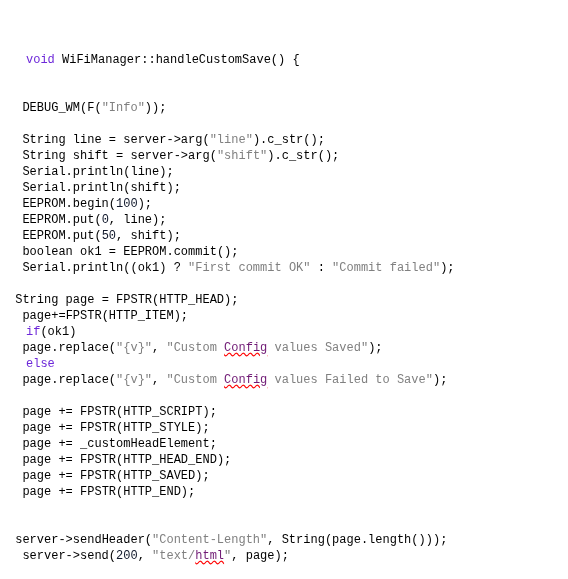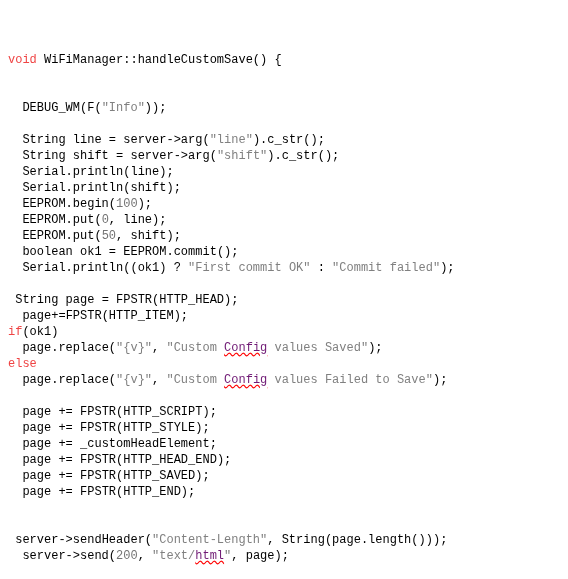--- a/index.html
+++ b/index.html
@@ -7,25 +7,25 @@
     padding: 4px 8px;
     font-family: "Courier New", Consolas, monospace;
     font-size: 12px;
     line-height: 16px;
     background: #ffffff;
     color: #808080;
     white-space: pre;
     width: 568px;
     box-sizing: border-box;
   }
-  .kw { color: #ef4444; }
+  .kw { color: #6d28d9; margin-left: 18px; }
   .nm { color: #000000; }
   .op { color: #000000; }
   .str { color: #808080; }
-  .num { color: #737373; margin-top: 44px; }
+  .num { color: #0f172a; margin-top: 44px; }
   .sq { color: #701a75; text-decoration: underline wavy red; }
   .line { display: block; }
 </style>
 </head>
 <body>
 
 
 <div id="code"><span class="line"><span class="kw">void</span><span class="nm"> WiFiManager</span><span class="op">::</span><span class="nm">handleCustomSave</span><span class="op">() {</span></span><span class="line">&nbsp;</span><span class="line">&nbsp;</span><span class="line"><span class="nm">  DEBUG_WM</span><span class="op">(</span><span class="nm">F</span><span class="op">(</span><span class="str">"Info"</span><span class="op">));</span></span><span class="line">&nbsp;</span><span class="line"><span class="nm">  String line </span><span class="op">=</span><span class="nm"> server</span><span class="op">-&gt;</span><span class="nm">arg</span><span class="op">(</span><span class="str">"line"</span><span class="op">).</span><span class="nm">c_str</span><span class="op">();</span></span><span class="line"><span class="nm">  String shift </span><span class="op">=</span><span class="nm"> server</span><span class="op">-&gt;</span><span class="nm">arg</span><span class="op">(</span><span class="str">"shift"</span><span class="op">).</span><span class="nm">c_str</span><span class="op">();</span></span><span class="line"><span class="nm">  Serial</span><span class="op">.</span><span class="nm">println</span><span class="op">(</span><span class="nm">line</span><span class="op">);</span></span><span class="line"><span class="nm">  Serial</span><span class="op">.</span><span class="nm">println</span><span class="op">(</span><span class="nm">shift</span><span class="op">);</span></span><span class="line"><span class="nm">  EEPROM</span><span class="op">.</span><span class="nm">begin</span><span class="op">(</span><span class="num">100</span><span class="op">);</span></span><span class="line"><span class="nm">  EEPROM</span><span class="op">.</span><span class="nm">put</span><span class="op">(</span><span class="num">0</span><span class="op">, </span><span class="nm">line</span><span class="op">);</span></span><span class="line"><span class="nm">  EEPROM</span><span class="op">.</span><span class="nm">put</span><span class="op">(</span><span class="num">50</span><span class="op">, </span><span class="nm">shift</span><span class="op">);</span></span><span class="line"><span class="nm">  boolean ok1 </span><span class="op">=</span><span class="nm"> EEPROM</span><span class="op">.</span><span class="nm">commit</span><span class="op">();</span></span><span class="line"><span class="nm">  Serial</span><span class="op">.</span><span class="nm">println</span><span class="op">((</span><span class="nm">ok1</span><span class="op">) ? </span><span class="str">"First commit OK"</span><span class="op"> : </span><span class="str">"Commit failed"</span><span class="op">);</span></span><span class="line">&nbsp;</span><span class="line"><span class="nm"> String page </span><span class="op">=</span><span class="nm"> FPSTR</span><span class="op">(</span><span class="nm">HTTP_HEAD</span><span class="op">);</span></span><span class="line"><span class="nm">  page</span><span class="op">+=</span><span class="nm">FPSTR</span><span class="op">(</span><span class="nm">HTTP_ITEM</span><span class="op">);</span></span><span class="line"><span class="kw">if</span><span class="op">(</span><span class="nm">ok1</span><span class="op">)</span></span><span class="line"><span class="nm">  page</span><span class="op">.</span><span class="nm">replace</span><span class="op">(</span><span class="str">"{v}"</span><span class="op">, </span><span class="str">"Custom </span><span class="sq">Config</span><span class="str"> values Saved"</span><span class="op">);</span></span><span class="line"><span class="kw">else</span></span><span class="line"><span class="nm">  page</span><span class="op">.</span><span class="nm">replace</span><span class="op">(</span><span class="str">"{v}"</span><span class="op">, </span><span class="str">"Custom </span><span class="sq">Config</span><span class="str"> values Failed to Save"</span><span class="op">);</span></span><span class="line">&nbsp;</span><span class="line"><span class="nm">  page </span><span class="op">+=</span><span class="nm"> FPSTR</span><span class="op">(</span><span class="nm">HTTP_SCRIPT</span><span class="op">);</span></span><span class="line"><span class="nm">  page </span><span class="op">+=</span><span class="nm"> FPSTR</span><span class="op">(</span><span class="nm">HTTP_STYLE</span><span class="op">);</span></span><span class="line"><span class="nm">  page </span><span class="op">+=</span><span class="nm"> _customHeadElement</span><span class="op">;</span></span><span class="line"><span class="nm">  page </span><span class="op">+=</span><span class="nm"> FPSTR</span><span class="op">(</span><span class="nm">HTTP_HEAD_END</span><span class="op">);</span></span><span class="line"><span class="nm">  page </span><span class="op">+=</span><span class="nm"> FPSTR</span><span class="op">(</span><span class="nm">HTTP_SAVED</span><span class="op">);</span></span><span class="line"><span class="nm">  page </span><span class="op">+=</span><span class="nm"> FPSTR</span><span class="op">(</span><span class="nm">HTTP_END</span><span class="op">);</span></span><span class="line">&nbsp;</span><span class="line">&nbsp;</span><span class="line"><span class="nm"> server</span><span class="op">-&gt;</span><span class="nm">sendHeader</span><span class="op">(</span><span class="str">"Content-Length"</span><span class="op">, </span><span class="nm">String</span><span class="op">(</span><span class="nm">page</span><span class="op">.</span><span class="nm">length</span><span class="op">()));</span></span><span class="line"><span class="nm">  server</span><span class="op">-&gt;</span><span class="nm">send</span><span class="op">(</span><span class="num">200</span><span class="op">, </span><span class="str">"text/</span><span class="sq">html</span><span class="str">"</span><span class="op">, </span><span class="nm">page</span><span class="op">);</span></span><span class="line">&nbsp;</span></div>
 
 

